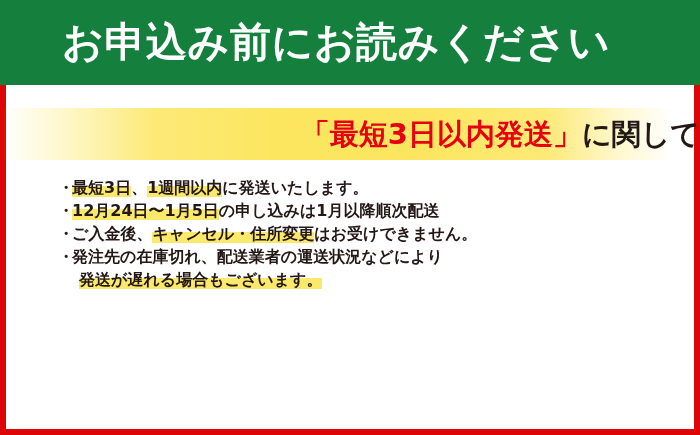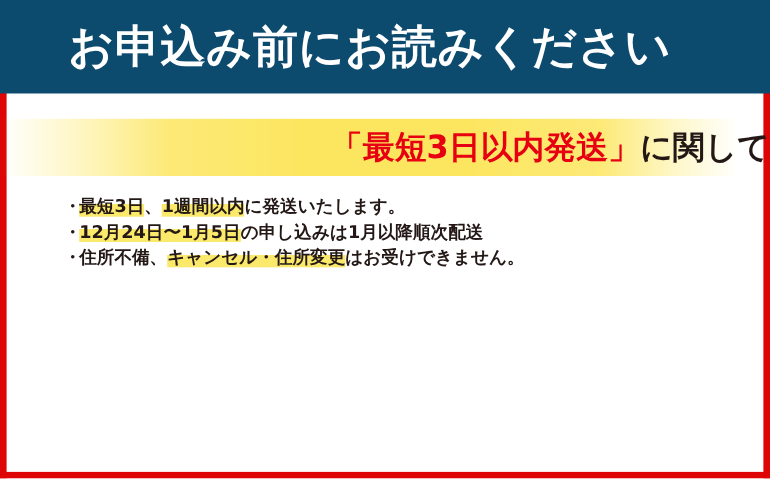--- a/index.html
+++ b/index.html
@@ -24,21 +24,21 @@
     border-top: 0;
   }
 
   
   #header-band {
     position: absolute;
     left: -6px;
     top: 0;
     width: 700px;
     height: 85px;
-    background: #0c4a6e;
+    background: #15803d;
     display: flex;
     align-items: center;
     text-align: right;
   }
   #header-title {
     margin-left: 62px;
     color: #ffffff;
     font-size: 41px;
     font-weight: bold;
     letter-spacing: 0.5px;
@@ -140,17 +140,21 @@
   </div>
 
   <div id="notice-list">
       <div class="notice-item">
         <span class="item-line"><span class="bullet">・</span><span class="hl">最短3日</span><span>、</span><span class="hl">1週間以内</span><span>に発送いたします。</span></span>
       </div>
       <div class="notice-item">
         <span class="item-line"><span class="bullet">・</span><span class="hl">12月24日〜1月5日</span><span>の申し込みは1月以降順次配送</span></span>
       </div>
       <div class="notice-item">
-        <span class="item-line"><span class="bullet">・</span><span>住所不備、</span><span class="hl">キャンセル・住所変更</span><span>はお受けできません。</span></span>
+        <span class="item-line"><span class="bullet">・</span><span>ご入金後、</span><span class="hl">キャンセル・住所変更</span><span>はお受けできません。</span></span>
+      </div>
+      <div class="notice-item">
+        <span class="item-line"><span class="bullet">・</span><span>発注先の在庫切れ、配送業者の運送状況などにより</span></span>
+        <span class="item-line continuation"><span class="hl">発送が遅れる場合もございます。</span></span>
       </div>
     </div>
 
 </div>
 
 </body></html>

